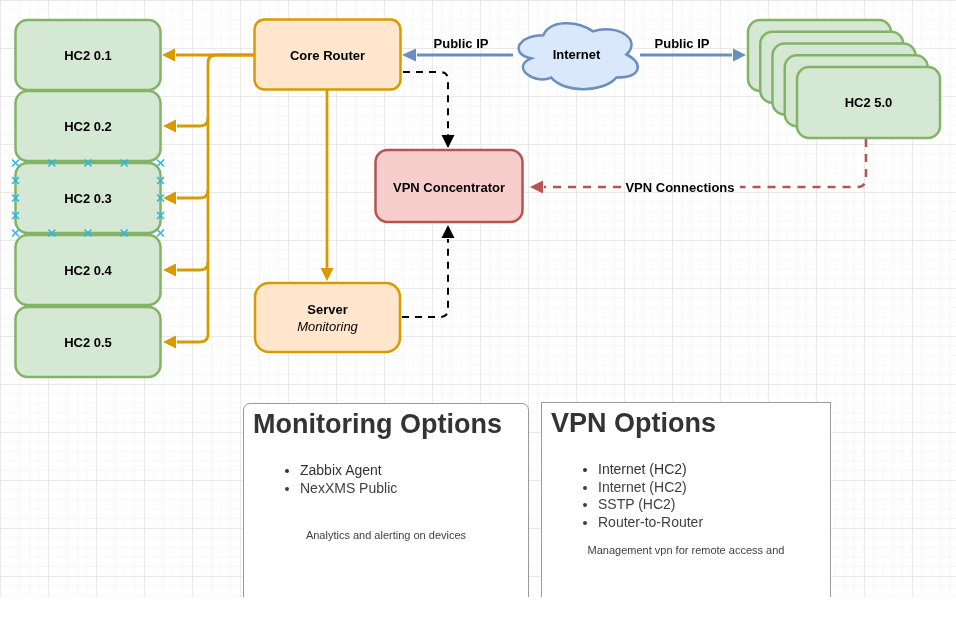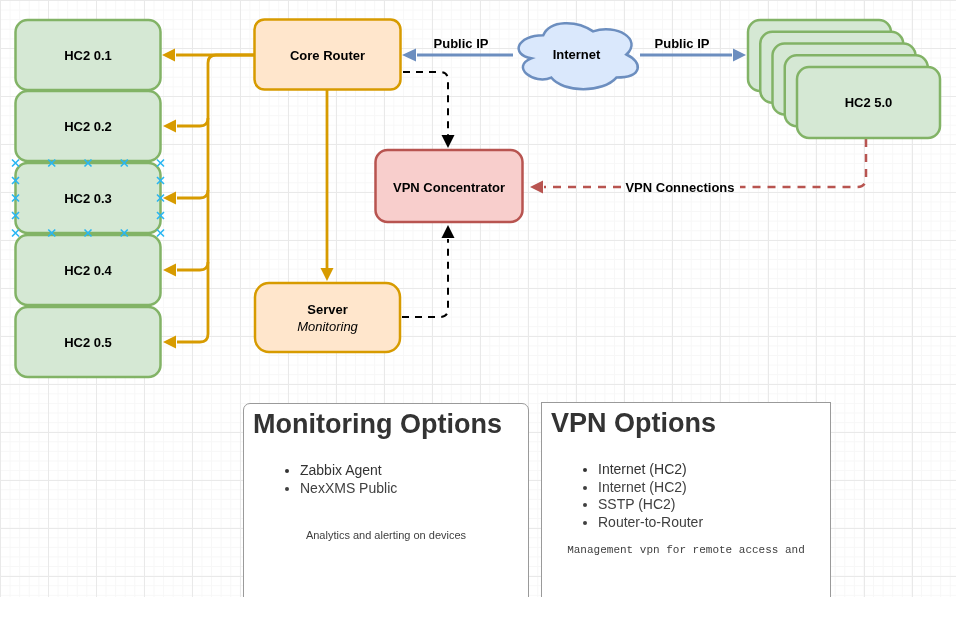--- a/index.html
+++ b/index.html
@@ -39,21 +39,21 @@
   .panel-monitoring{left:243px;top:403px;width:286px;height:201px;border-radius:7px;}
   .panel-vpn{left:541px;top:402px;width:290px;height:201px;}
   .panel-title{
     font-size:27px;font-weight:bold;color:#333333;
     margin:5px 0 0 9px;line-height:31px;white-space:nowrap;
   }
   .panel ul{margin:22px 0 0 0;padding:0 0 0 56px;font-size:14px;line-height:17.5px;}
   .panel li{margin:0;}
   .panel li.bold{font-weight:normal;color:#333333;}
   .panel-note{font-size:11px;text-align:center;margin-top:30px;line-height:17.5px;}
-  .panel-vpn .panel-note{margin-top:11px;font-family:Liberation Mono, monospace;}
+  .panel-vpn .panel-note{margin-top:11px;}
 </style>
 </head>
 <body>
 
 <div class="stage">
 
   <svg class="diagram" width="956" height="627" viewBox="0 0 956 627">
     <defs>
       <g id="xmark">
         <path d="M -3.5 -3.5 L 3.5 3.5 M 3.5 -3.5 L -3.5 3.5" class="cp"></path>

